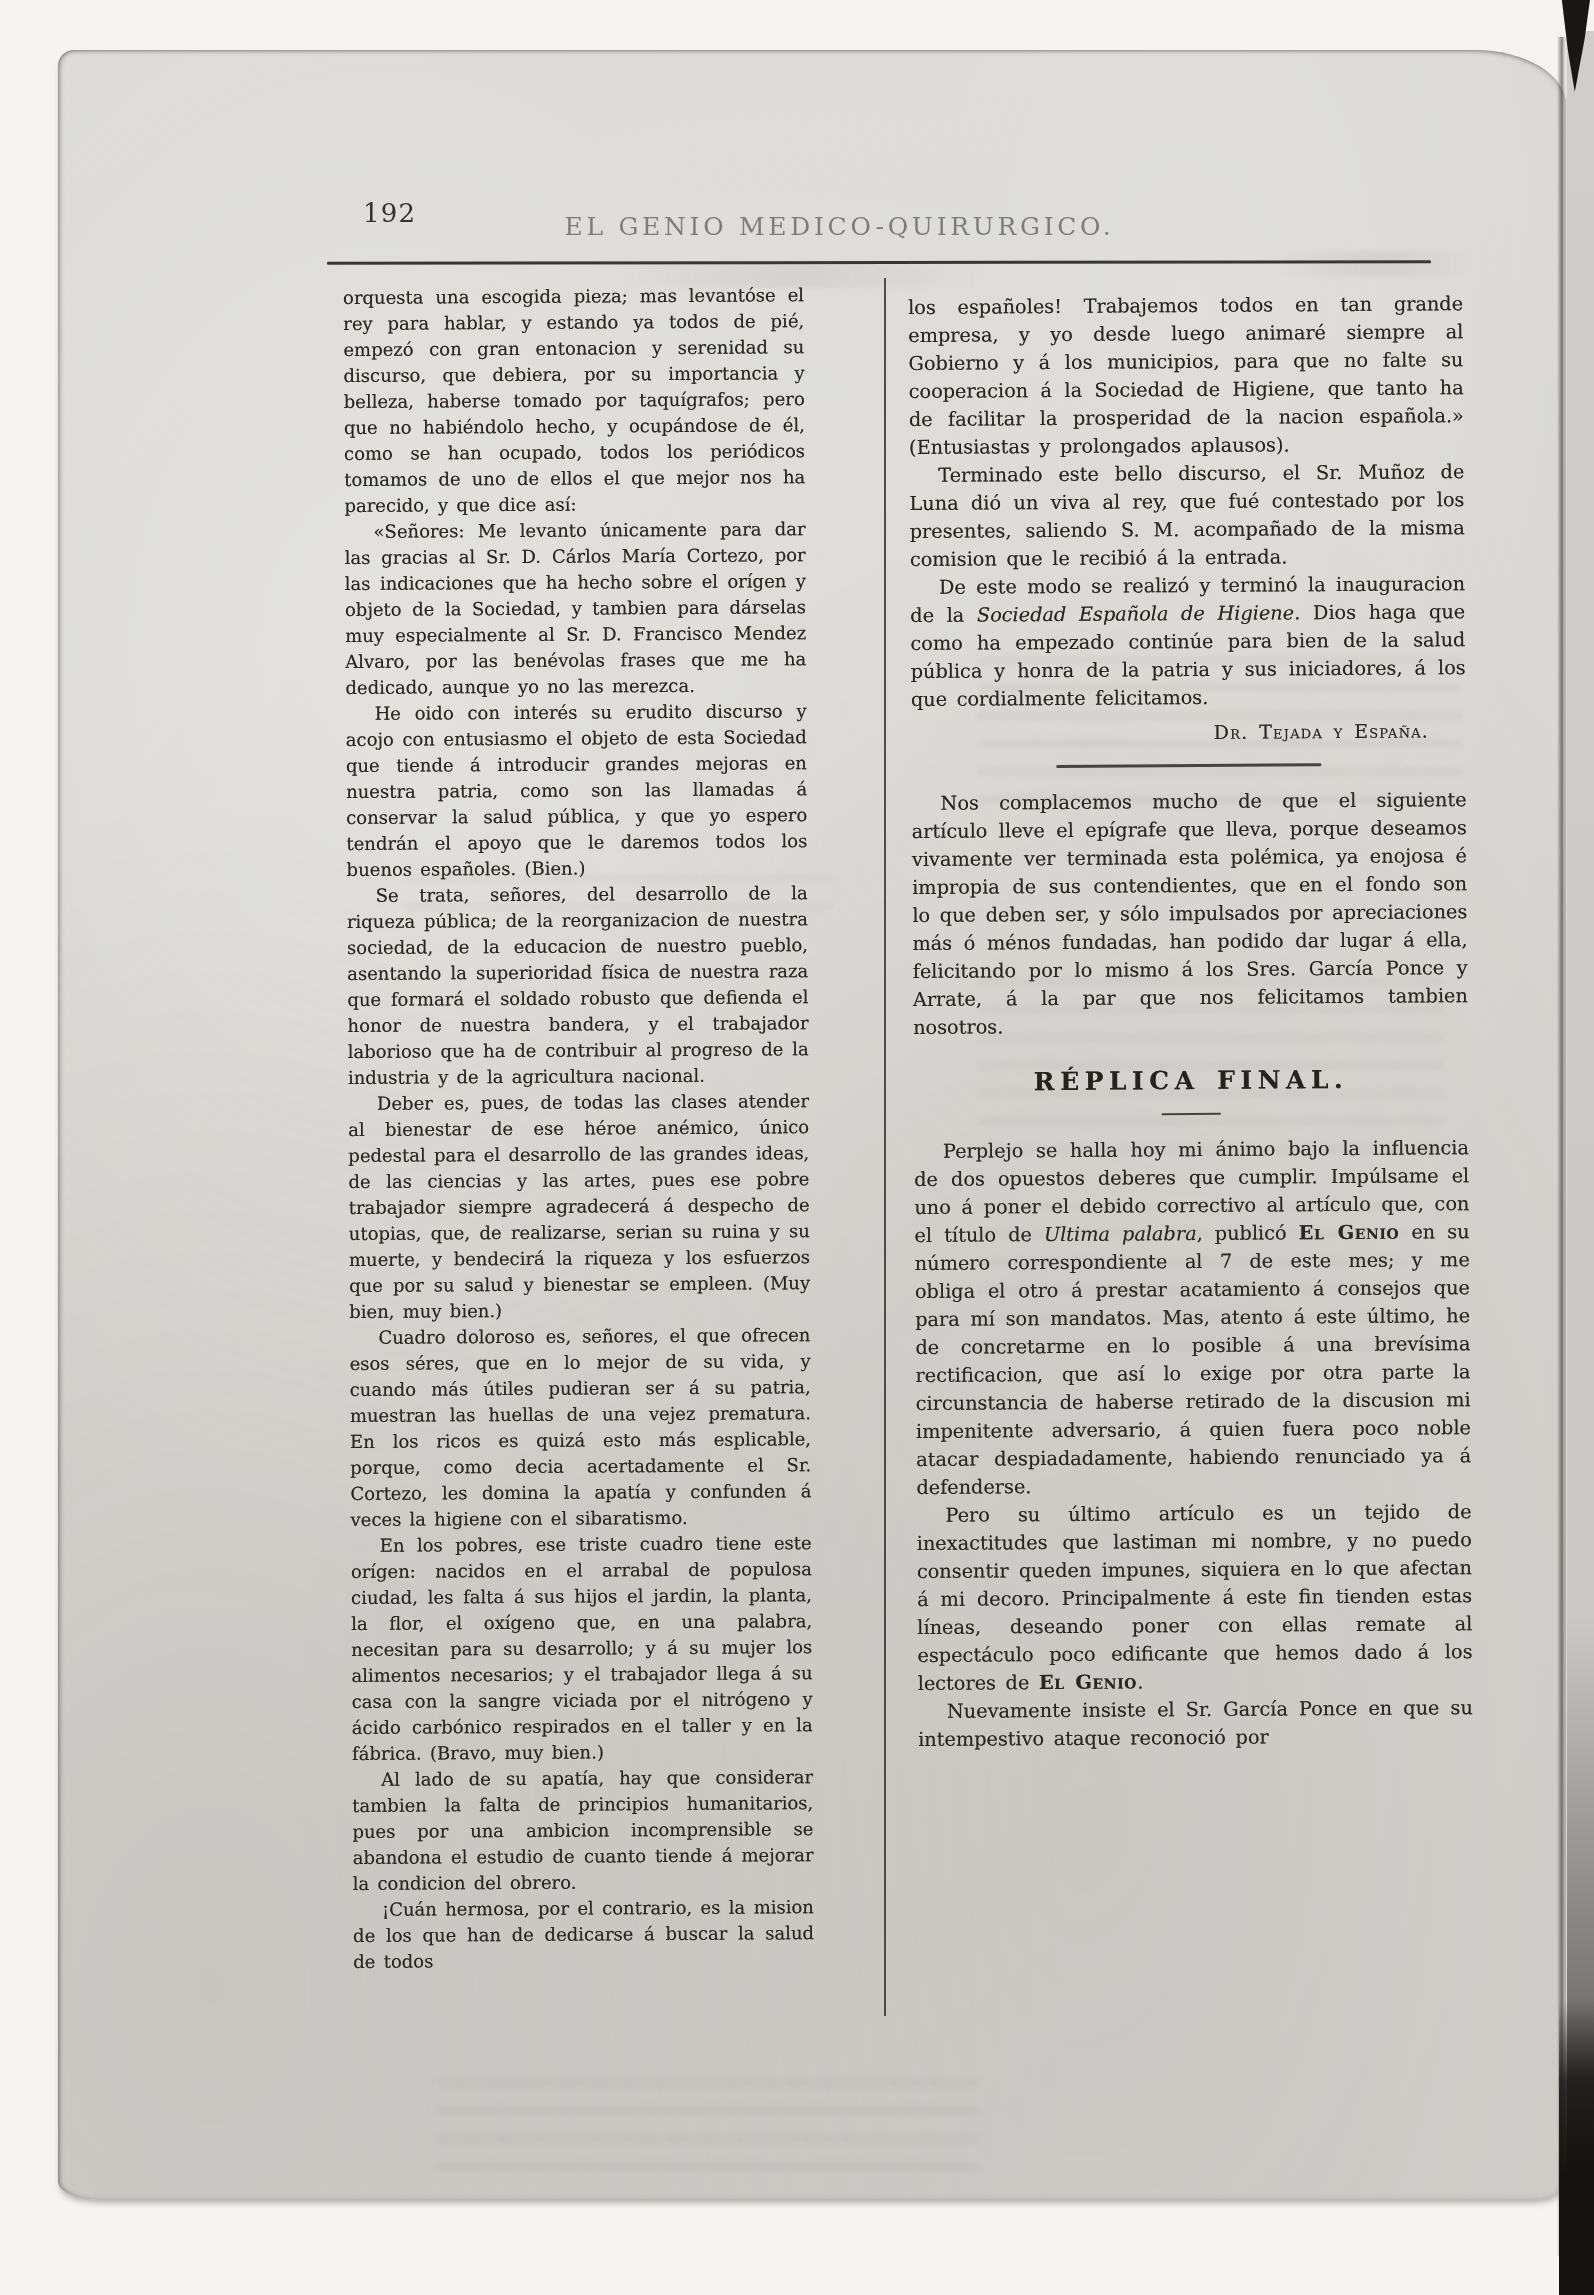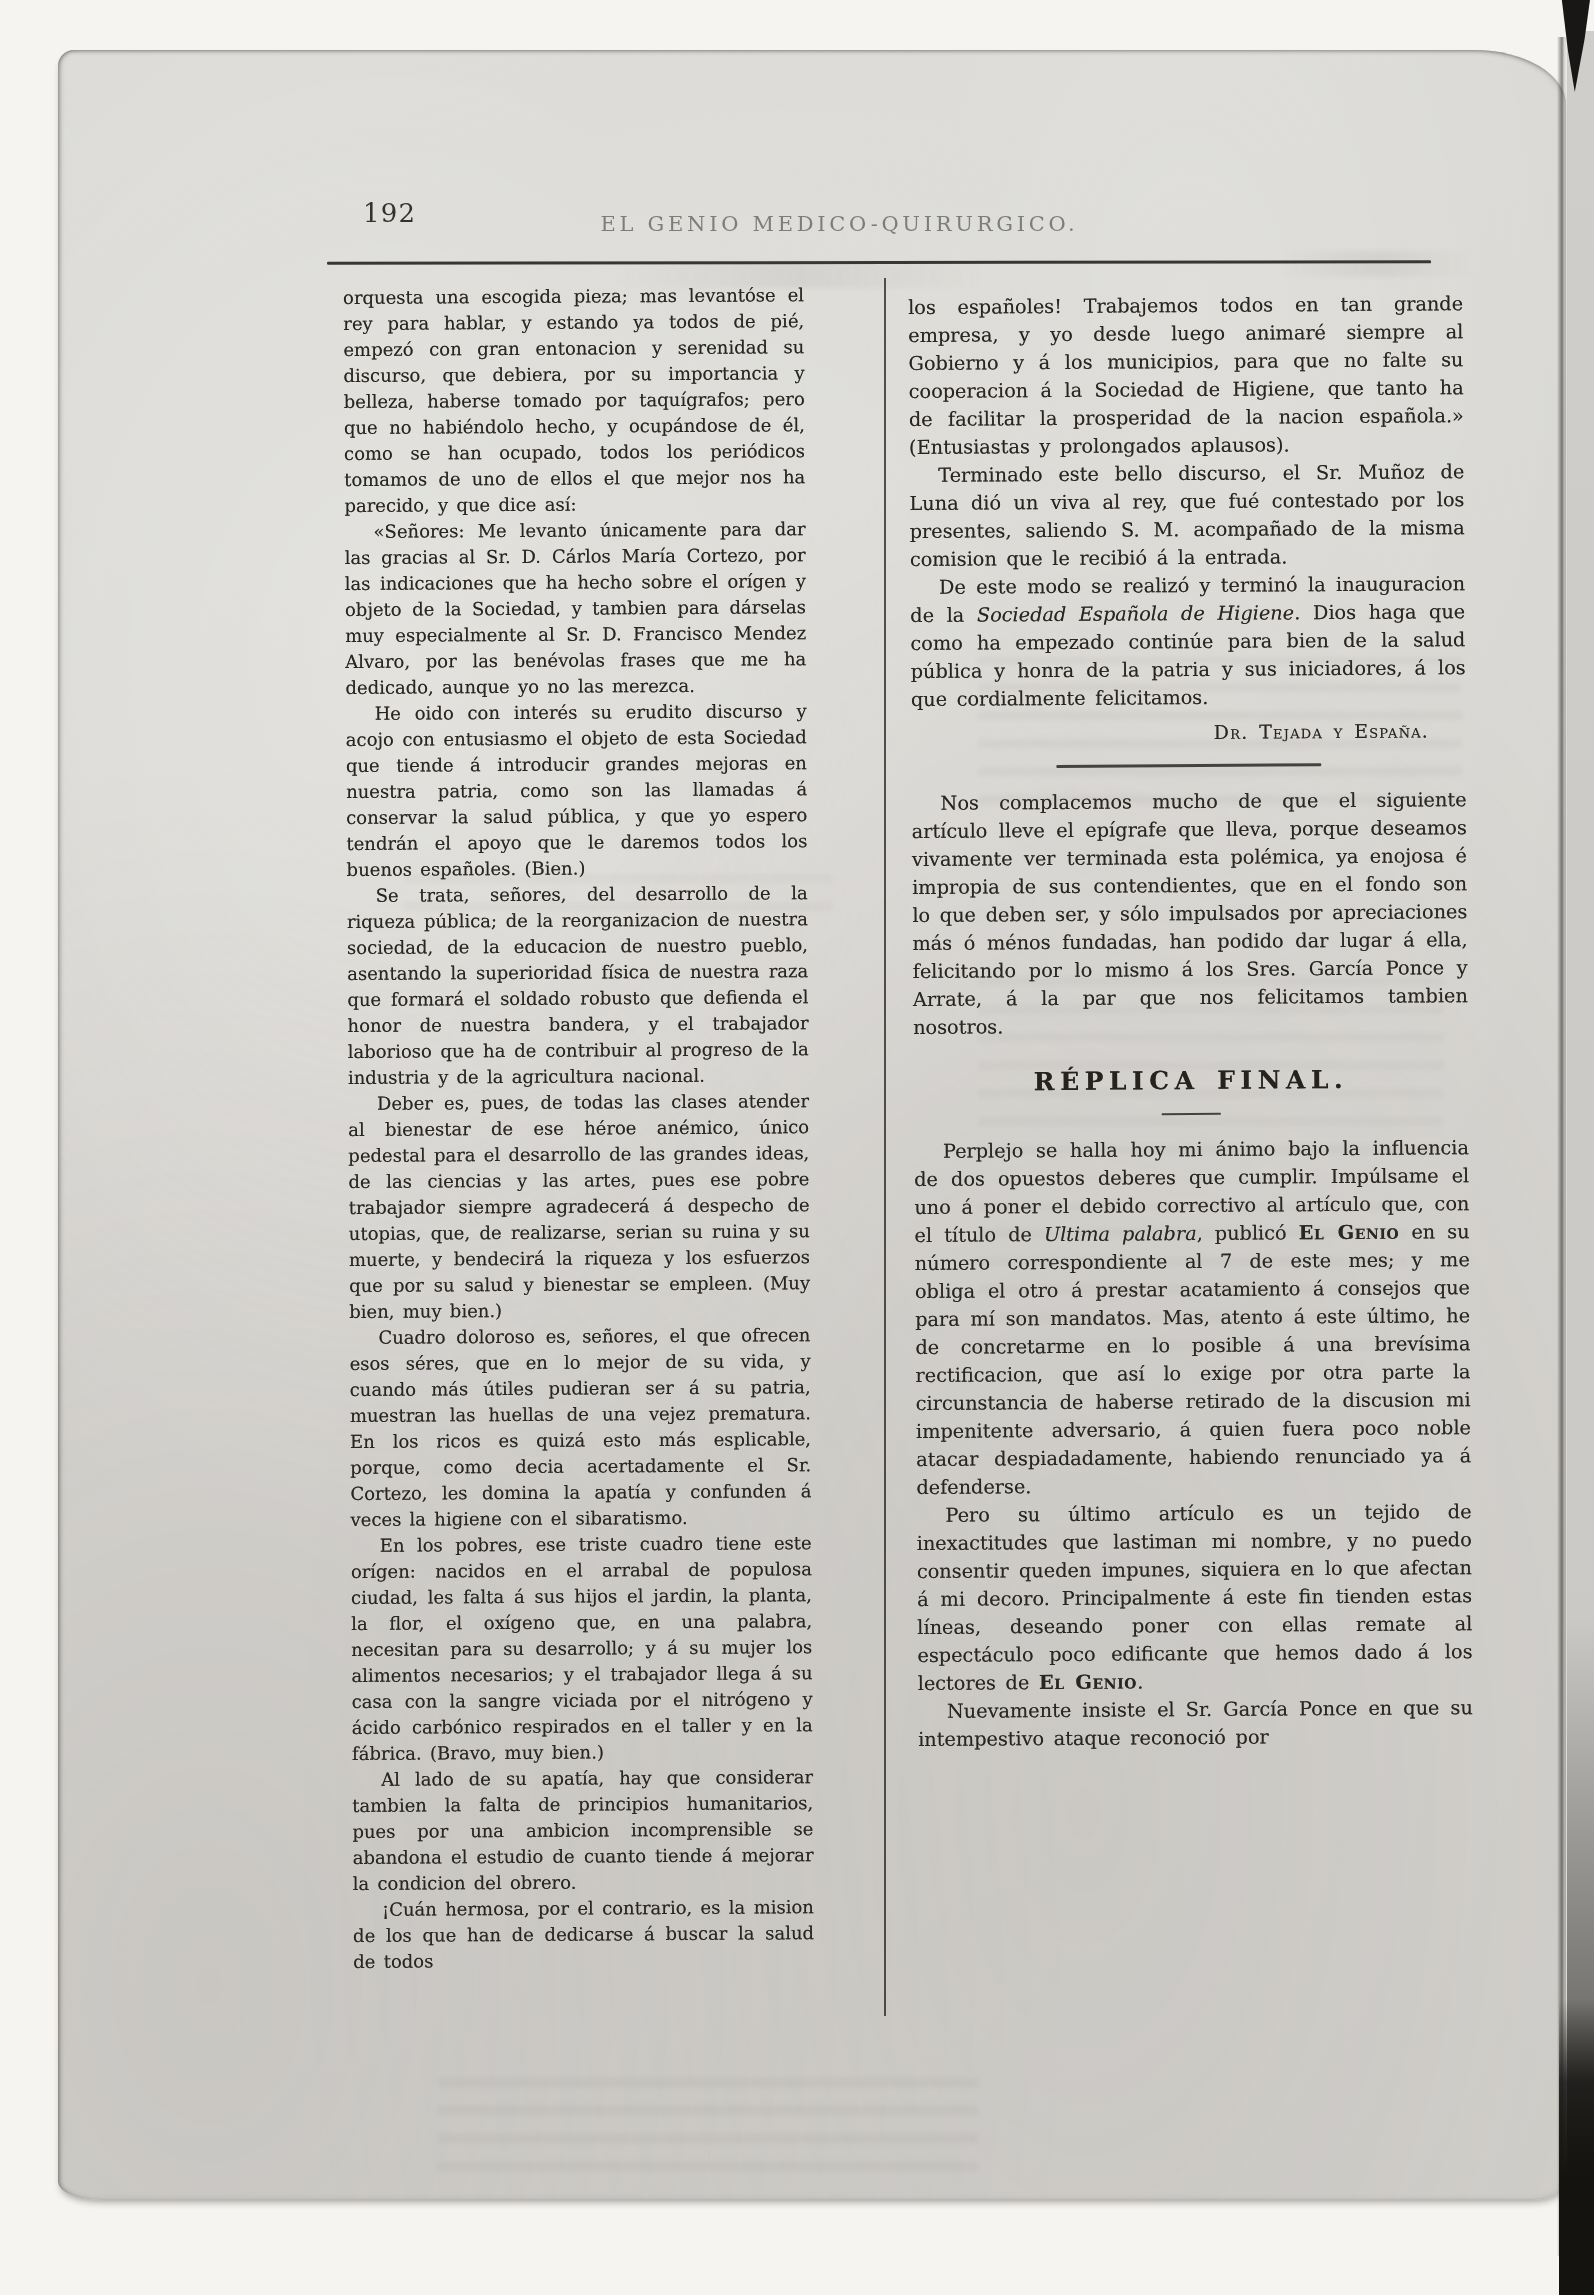--- a/index.html
+++ b/index.html
@@ -48,21 +48,21 @@
     position:absolute;left:1559px;top:1999px;width:36px;height:297px;
     background:linear-gradient(180deg,rgba(22,20,18,0),rgba(22,20,18,.85) 28%,#15130f 60%);
   }
   
   .pagenum{
     position:absolute;left:305px;top:148px;
     font-size:26px;color:#35322d;letter-spacing:1.2px;
   }
   .masthead{
     position:absolute;left:423px;top:162px;width:717px;
-    text-align:center;font-size:21px;letter-spacing:3.7px;
+    text-align:center;font-size:25px;letter-spacing:3.7px;
     color:rgba(48,45,40,.55);filter:blur(0.4px);
     transform:scaleY(.96);
     white-space:nowrap;
   }
   .header-rule{
     position:absolute;left:269px;top:211px;width:1104px;height:2.5px;
     background:#211f1c;opacity:.88;border-radius:1.2px;
     transform:rotate(-.07deg);
   }
   

